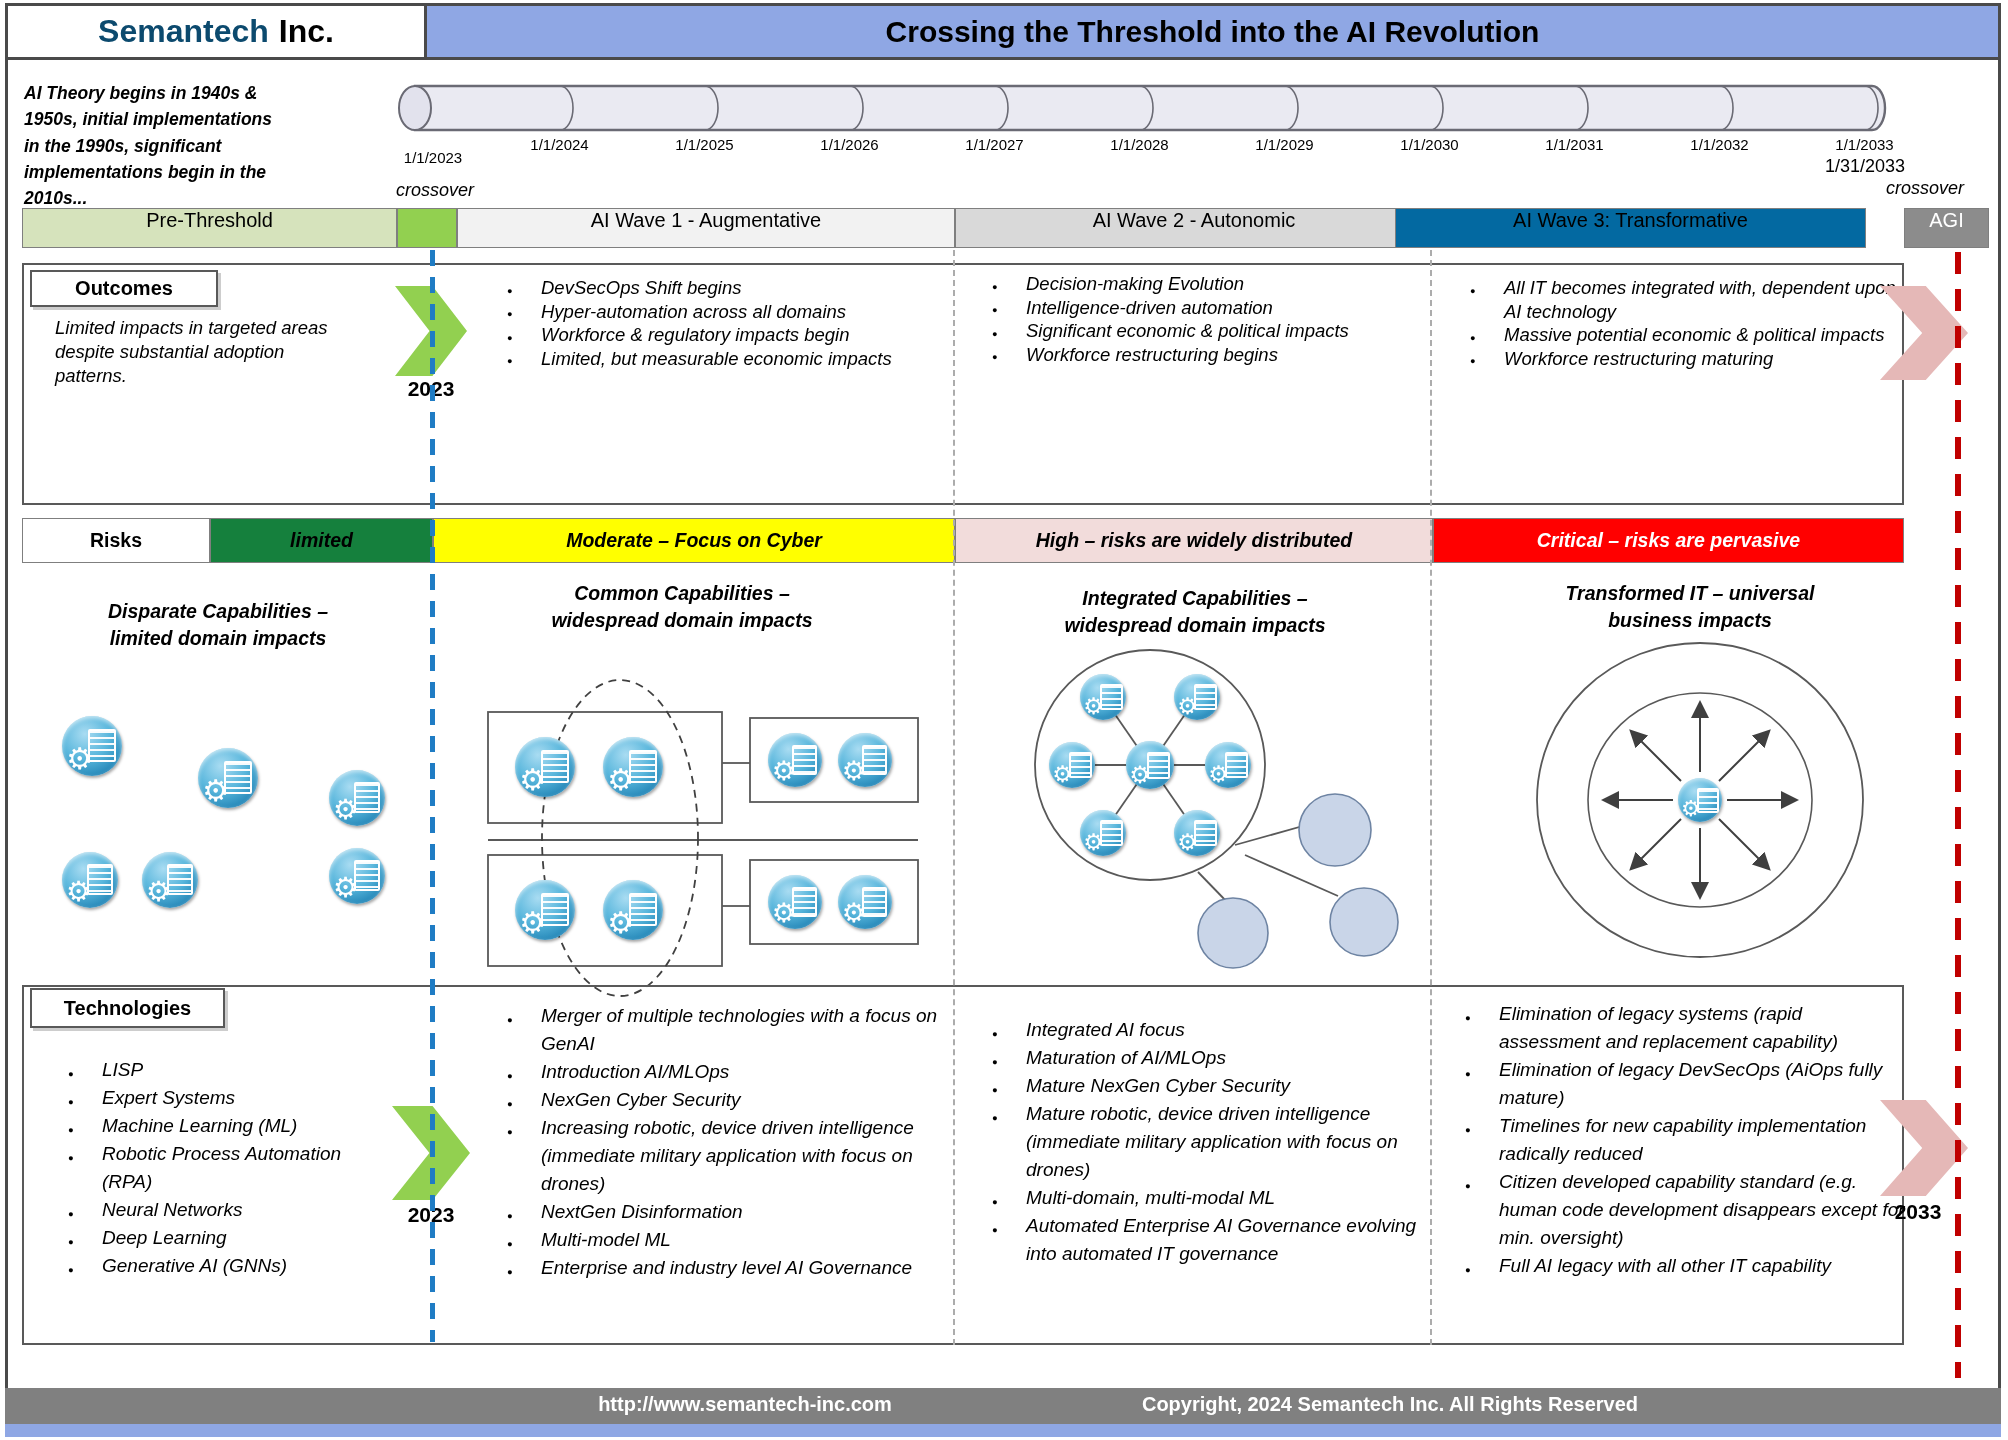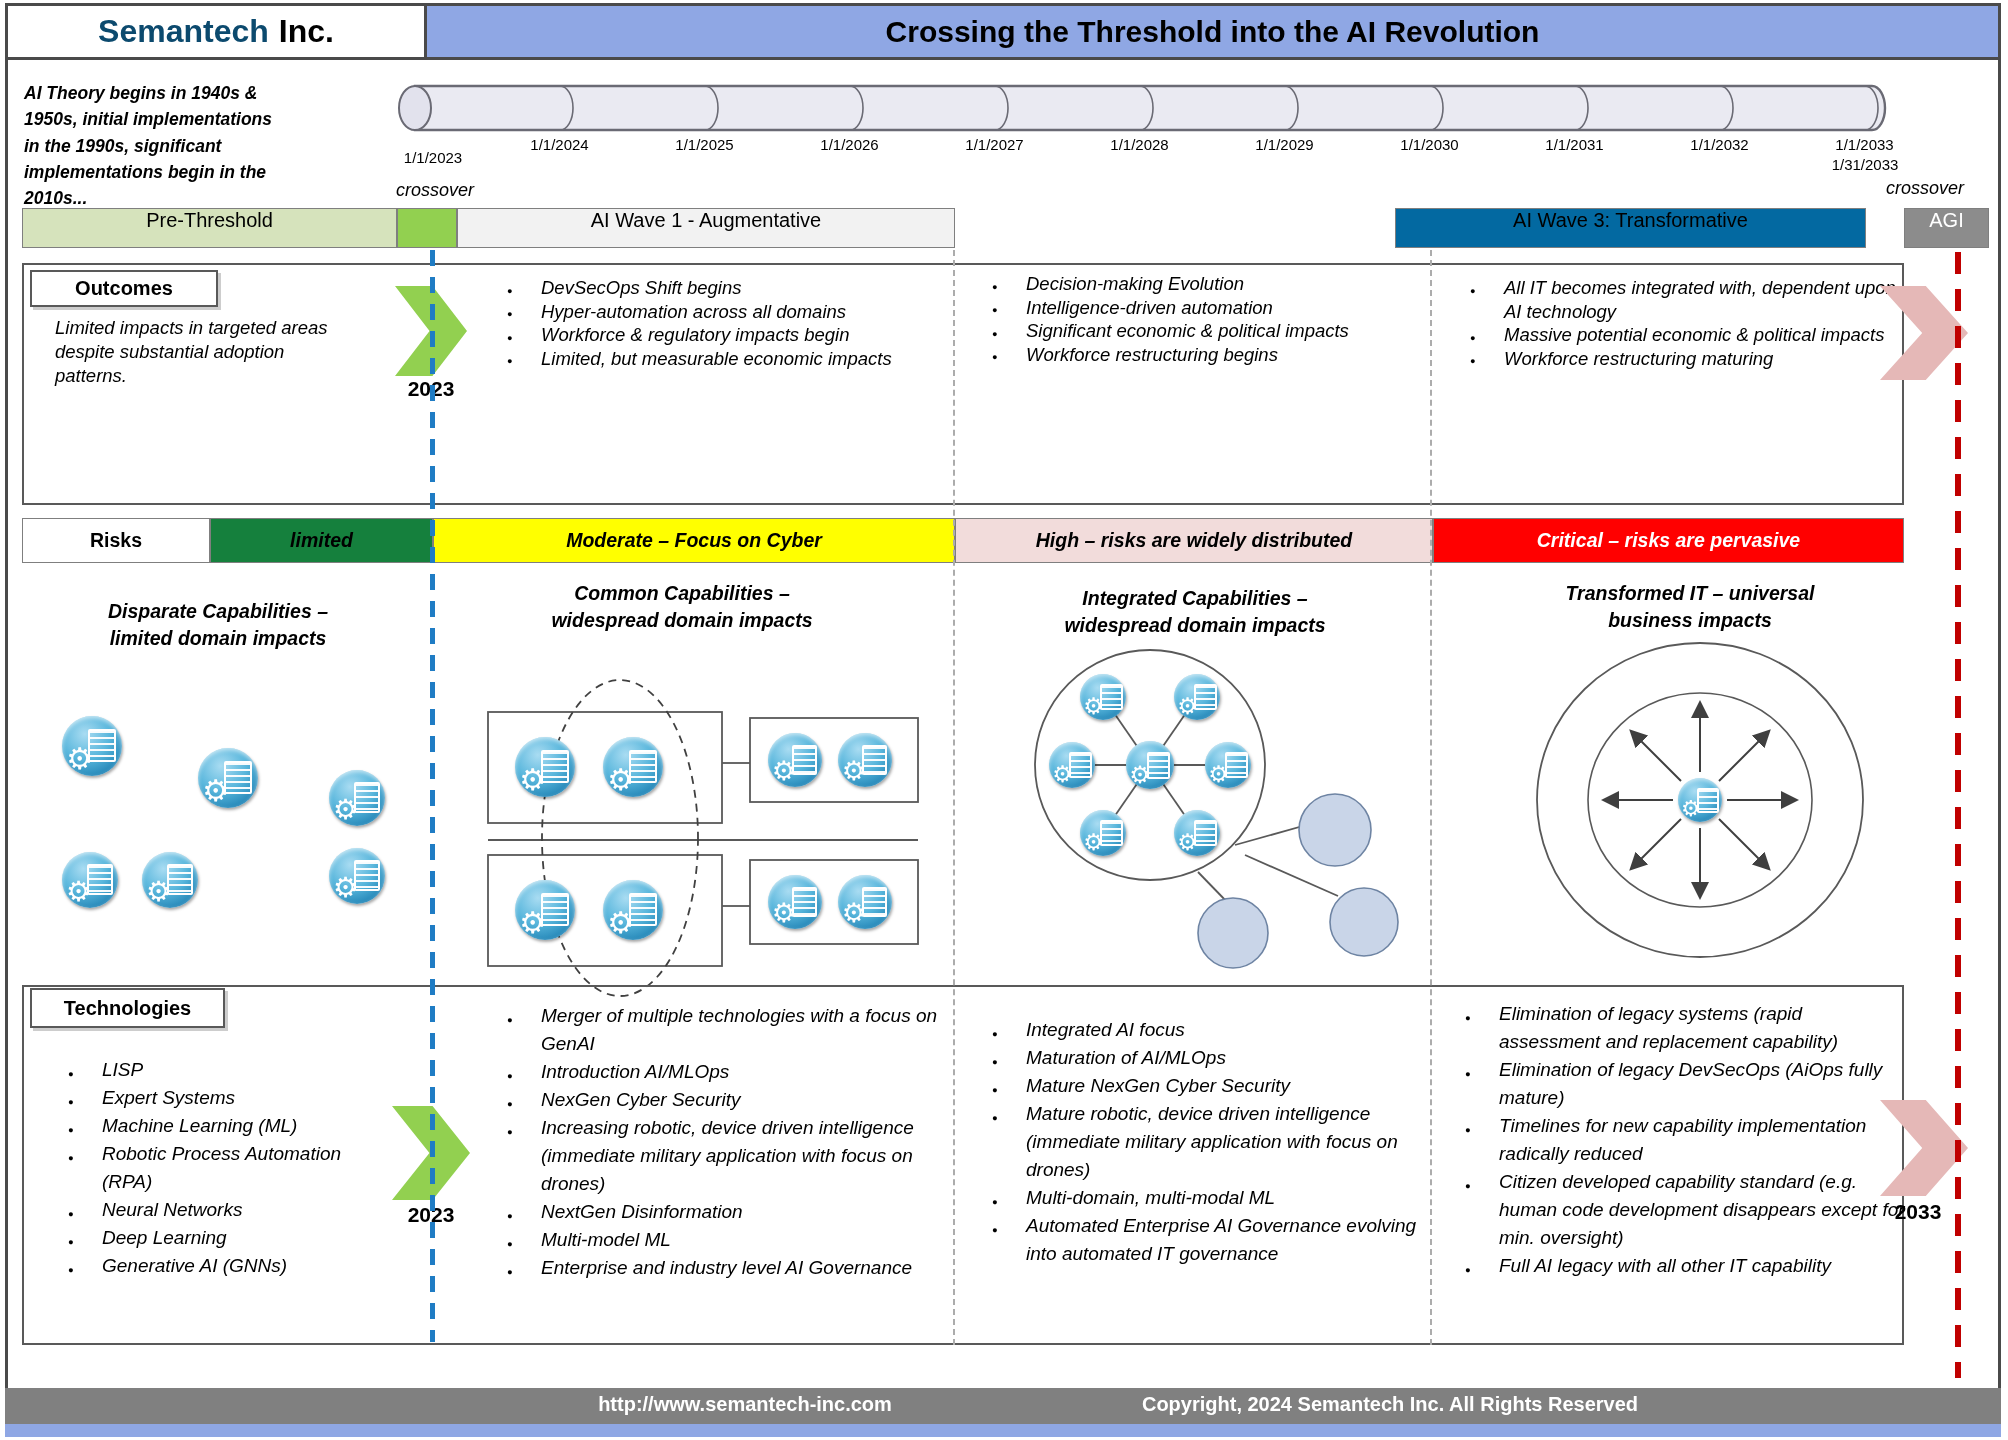--- a/index.html
+++ b/index.html
@@ -11,21 +11,21 @@
   .hdr-left{left:5px;top:3px;width:422px;height:57px;background:#fff;border:3px solid #4a4a4a;box-sizing:border-box;
             display:flex;align-items:center;justify-content:center;font-weight:bold;font-size:32px;gap:10px;}
   .hdr-right{left:427px;top:3px;width:1574px;height:57px;border:3px solid #4a4a4a;border-left:none;box-sizing:border-box;
              display:flex;align-items:center;justify-content:center;font-weight:bold;font-size:30px;}
   .brand1{color:#0c4a6e;}
   
   .intro{left:24px;top:80px;width:266px;font-size:17.5px;font-style:italic;font-weight:bold;line-height:1.5;}
   .date-row{left:487px;top:136px;width:1450px;display:flex;margin:0;padding:0;list-style:none;font-size:15px;}
   .date-row li{flex:0 0 145px;text-align:center;list-style:none;}
   .d2023{left:378px;top:149px;width:110px;text-align:center;font-size:15px;}
-  .d2033b{left:1803px;top:156px;width:124px;text-align:center;font-size:15px;}
+  .d2033b{left:1803px;top:156px;width:124px;text-align:center;font-size:18px;}
   .xover{font-style:italic;font-size:18px;text-align:center;}
   
   .band{top:208px;height:40px;border:1.5px solid #7f7f7f;box-sizing:border-box;display:flex;justify-content:center;
         font-weight:normal;font-size:20px;}
   .riskcell{top:518px;height:45px;border:1.5px solid #7f7f7f;box-sizing:border-box;display:flex;align-items:center;justify-content:center;
         font-weight:bold;font-style:italic;font-size:19.5px;}
   .fg-white{color:#fff;}
   .labelbox{background:#fff;border:2px solid #595959;box-sizing:border-box;display:flex;align-items:center;justify-content:center;
         font-weight:bold;font-size:20px;box-shadow:3px 3px 0 rgba(89,89,89,.3);}
   .secbox{border:2px solid #595959;box-sizing:border-box;}
@@ -157,20 +157,23 @@
   <div class="abs xover" style="left:385px;top:180px;width:100px;">crossover</div>
   <div class="abs xover" style="left:1870px;top:178px;width:110px;">crossover</div>
 
   <div class="abs band" style="left: 22px; width: 375px; background: rgb(214, 227, 188);">
       <span>Pre-Threshold</span>
     </div>
   <div class="abs band" style="left: 397px; width: 60px; background: rgb(146, 208, 80);"></div>
   <div class="abs band" style="left: 457px; width: 498px; background: rgb(242, 242, 242);">
       <span>AI Wave 1 - Augmentative</span>
     </div>
+  <div class="abs band" style="left: 955px; width: 478px; background: rgb(217, 217, 217);">
+      <span>AI Wave 2 - Autonomic</span>
+    </div>
   <div class="abs band" style="left: 1395px; width: 471px; background: #0369a1;">
       <span>AI Wave 3: Transformative</span>
     </div>
   <div class="abs band fg-white" style="left: 1904px; width: 85px; background: rgb(140, 140, 140);">
       <span>AGI</span>
     </div>
 
   <div class="abs secbox" style="left:22px;top:263px;width:1882px;height:242px;"></div>
   <div class="abs labelbox" style="left:30px;top:270px;width:188px;height:37px;">
     <span>Outcomes</span>

